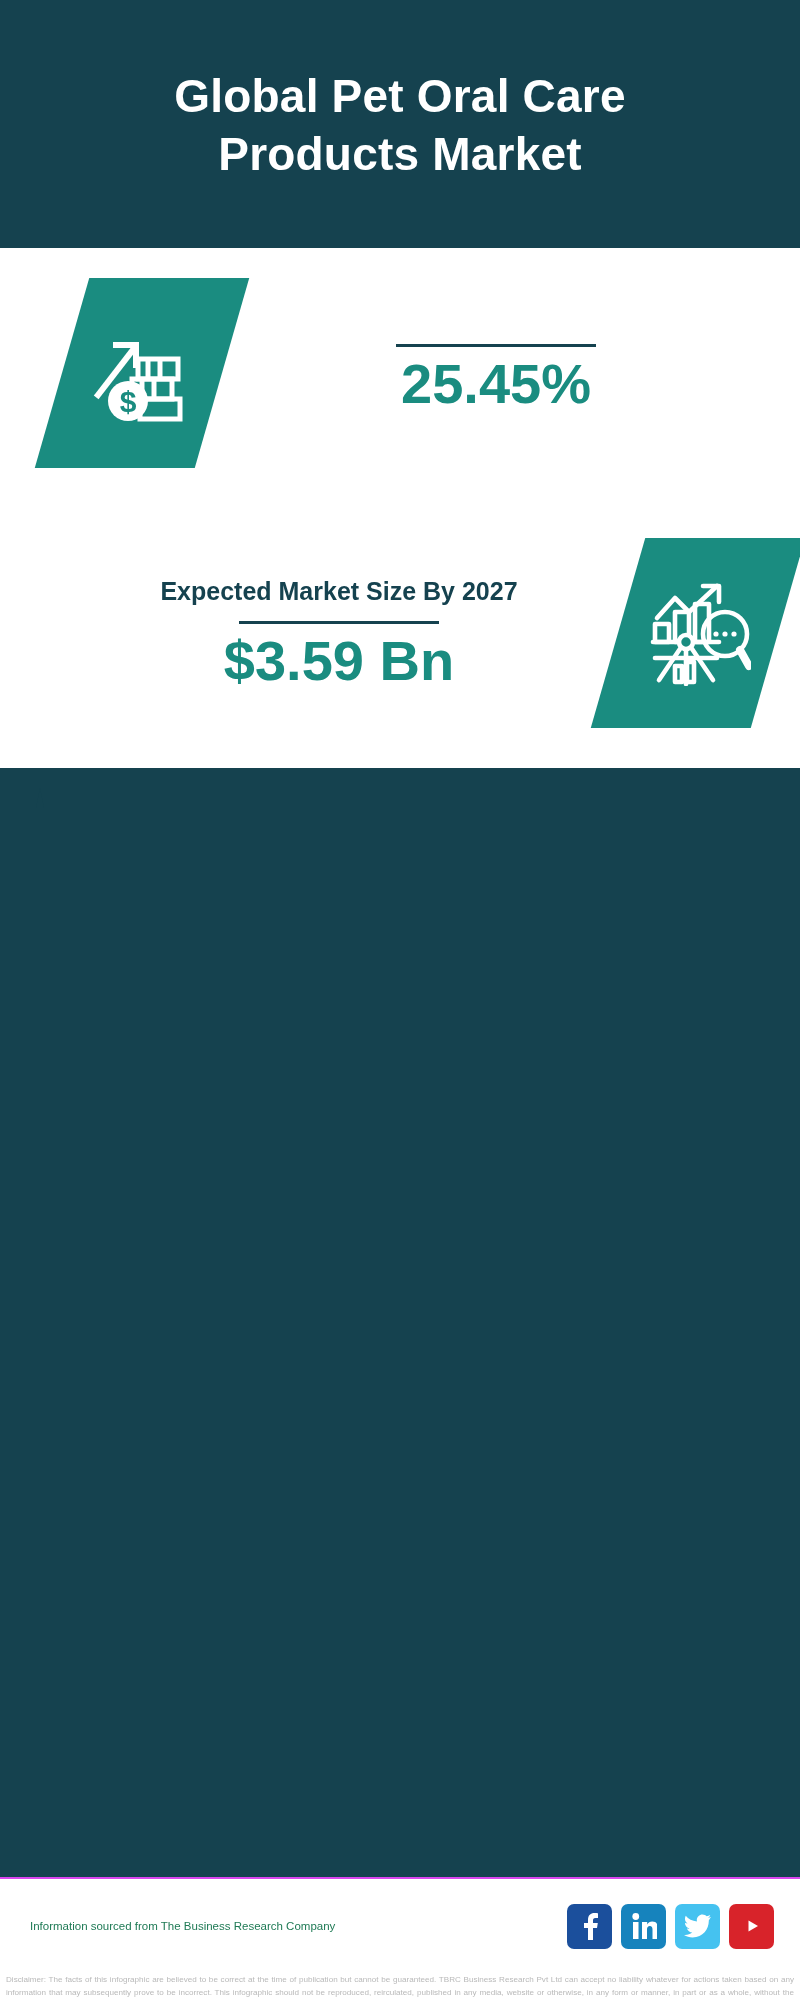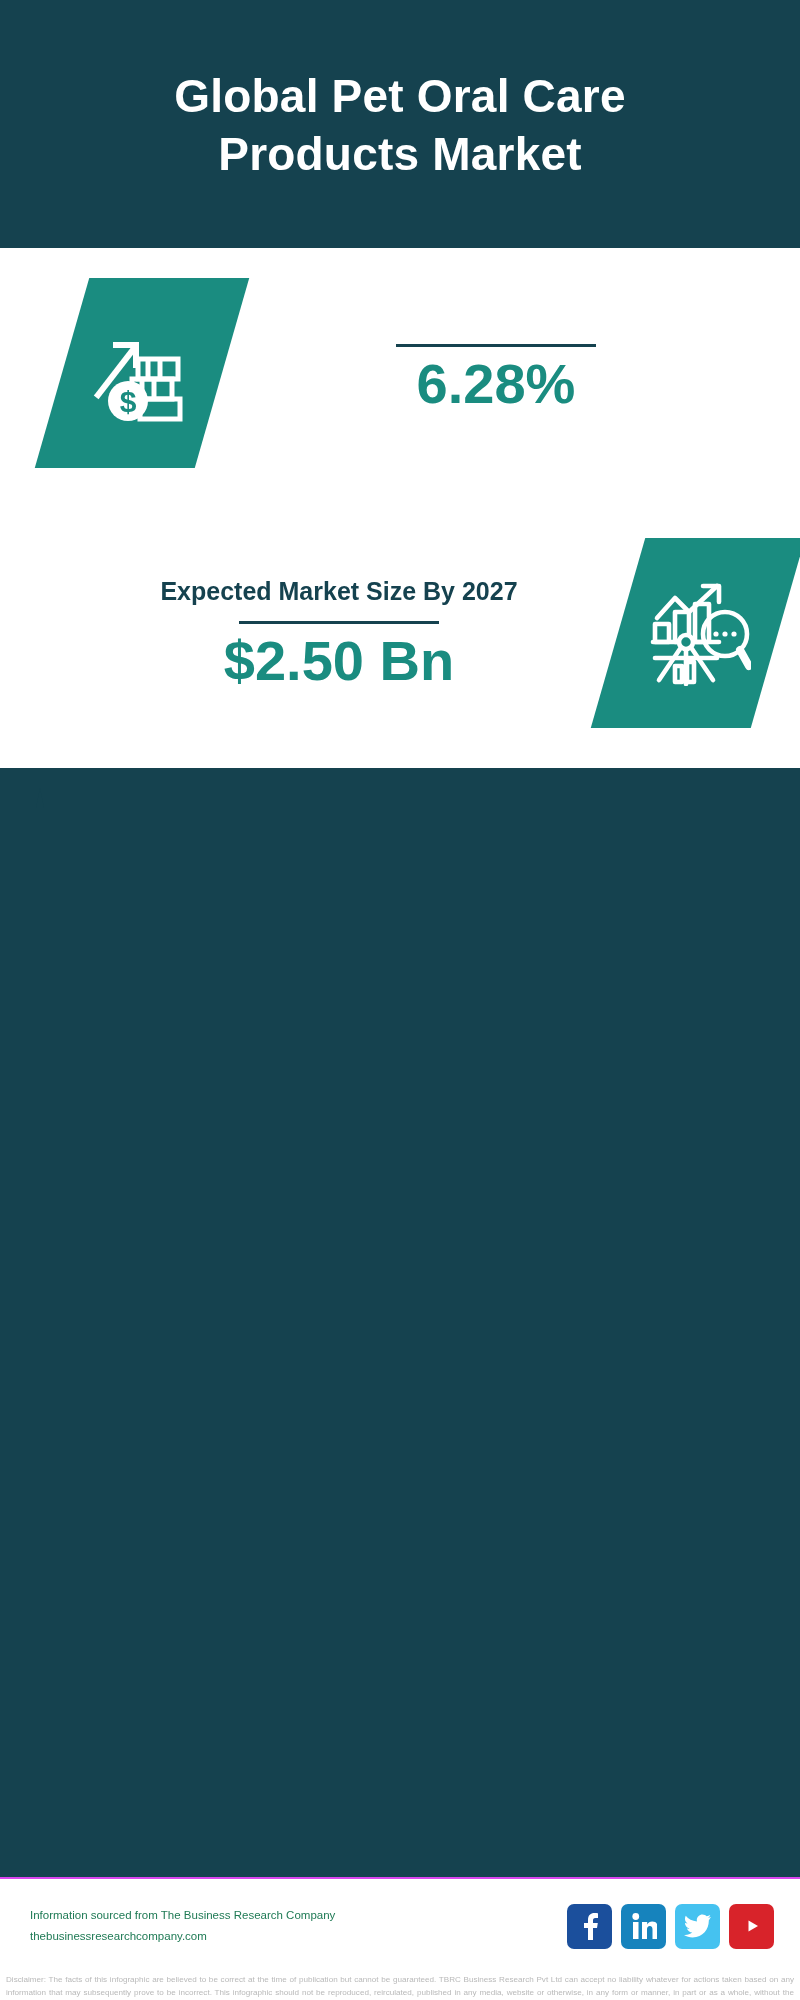--- a/index.html
+++ b/index.html
@@ -142,29 +142,29 @@
             <line x1="70" y1="38" x2="70" y2="58"></line>
             <line x1="52" y1="58" x2="52" y2="78"></line>
             <line x1="64" y1="58" x2="64" y2="78"></line>
           </g>
           <circle cx="38" cy="80" r="20" fill="#ffffff"></circle>
           <text x="38" y="91" font-family="Liberation Sans, sans-serif" font-size="30" font-weight="bold" fill="#1a8c80" text-anchor="middle">$</text>
         </svg>
       </div>
       <div class="stat-text row1-text">
         <div class="rule"></div>
-        <div class="stat-value">6.28%</div>
+        <div class="stat-value">25.45%</div>
       </div>
     </div>
 
     <div class="stat-row two">
       <div class="stat-text row2-text">
         <div class="stat-label">Expected Market Size By 2027</div>
         <div class="rule"></div>
-        <div class="stat-value">$2.50 Bn</div>
+        <div class="stat-value">$3.59 Bn</div>
       </div>
       <div class="para row2-icon">
         <svg width="106" height="106" viewBox="0 0 106 106">
           <g stroke="#ffffff" fill="none" stroke-width="4.6" stroke-linecap="round" stroke-linejoin="round">
             <path d="M12 38 L30 18 L44 32 L72 6"></path>
             <path d="M58 6 L74 6 L74 22"></path>
             <rect x="10" y="44" width="14" height="18"></rect>
             <rect x="30" y="32" width="14" height="30"></rect>
             <rect x="50" y="24" width="14" height="38"></rect>
             <path d="M8 62 L74 62"></path>
@@ -224,21 +224,20 @@
 
         </div>
       </div>
     </div>
 
   </div>
 
   <div class="source">
     <div class="source-text">
       <div class="source-line">Information sourced from The Business Research Company</div>
-      <div class="source-line">thebusinessresearchcompany.com</div>
     </div>
     <div class="socials">
       <div class="soc fb">
         <svg width="24" height="28" viewBox="0 0 24 28">
             <path fill="#ffffff" d="M15 28 V16 h4 l0.8 -5 H15 V8.4 c0 -1.5 0.4 -2.4 2.5 -2.4 H20 V1.2 C19.5 1.1 18 1 16.3 1 12.8 1 10 3.1 10 7.8 V11 H6 v5 h4 v12 z"></path>
           </svg>
       </div>
       <div class="soc li">
         <svg width="26" height="28" viewBox="0 0 26 28">
           <rect x="2" y="10" width="5.5" height="17" fill="#ffffff"></rect>

